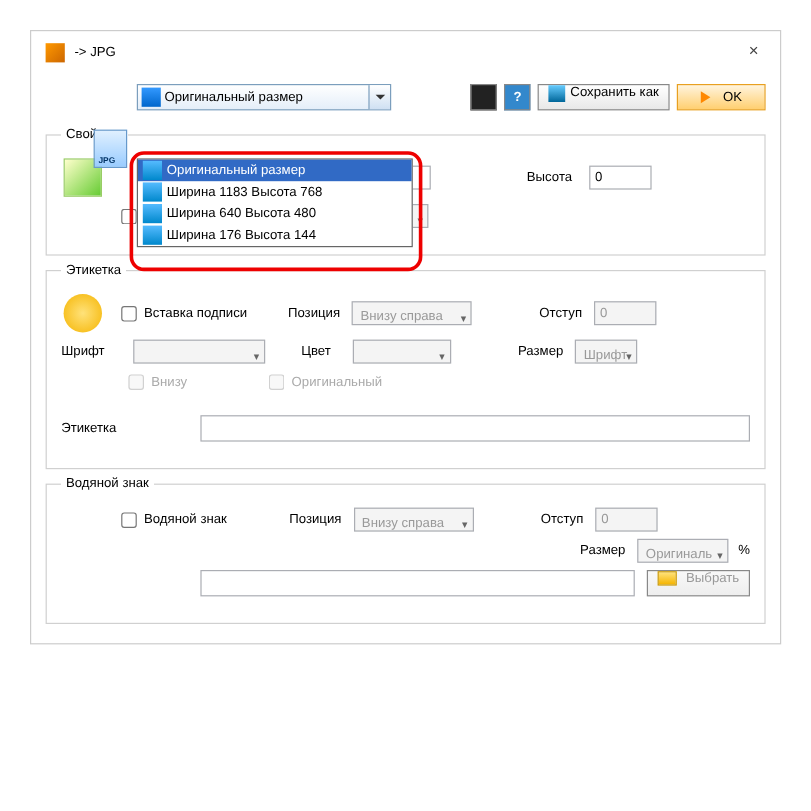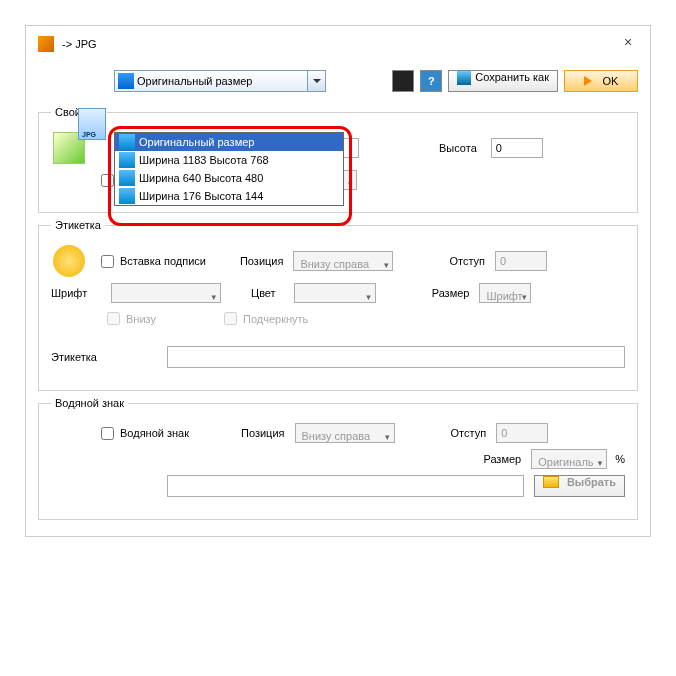--- a/index.html
+++ b/index.html
@@ -149,21 +149,21 @@
         <div style="width:10px;"></div>
         <div class="sm-combo dis" style="width:52px">
             <span>Шрифт</span>
           </div>
       </div>
       <div class="row" style="margin-left:52px;">
         <input type="checkbox" class="chk" disabled="" style="">
         <span class="disabled-text">Внизу</span>
         <div style="width:64px;"></div>
         <input type="checkbox" class="chk" disabled="" style="">
-        <span class="disabled-text">Подчеркнуть</span>
+        <span class="disabled-text">Оригинальный</span>
       </div>
       <div class="row" style="margin-top:18px;">
         <span style="width:116px">Этикетка</span>
         <input class="big-input" style="flex: 1 1 0%;">
       </div>
     </fieldset>
 
     <fieldset style="margin-bottom:16px;">
       <legend>Водяной знак</legend>
       <div class="row" style="margin-left:46px;">
@@ -185,20 +185,20 @@
         <div style="width:10px;"></div>
         <div class="sm-combo dis" style="width:76px">
             <span>Оригиналь</span>
           </div>
         <div style="width:8px;"></div>
         <span>%</span>
       </div>
       <div class="row" style="margin-left:116px;">
         <input class="big-input" style="flex: 1 1 0%;" disabled="">
         <div style="width:10px;"></div>
-        <div class="save-btn" style="background:linear-gradient(#f8f8f8,#eee); color:#999;font-weight:bold;">
+        <div class="save-btn" style="background:linear-gradient(#f8f8f8,#eee); color:#999;">
           <div class="folder-icon"></div>
           <span>Выбрать</span>
         </div>
       </div>
     </fieldset>
   </div>
 </div>
 
 </body></html>

